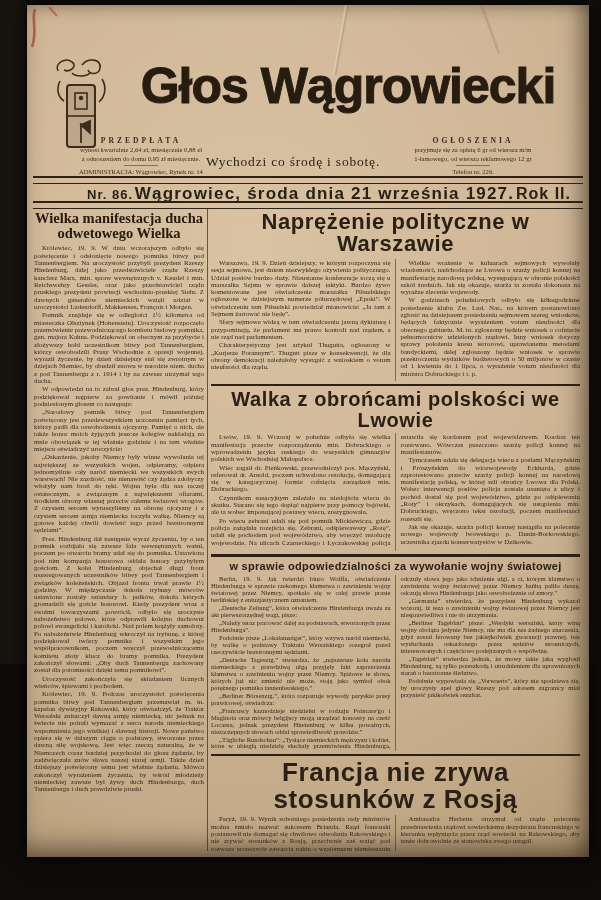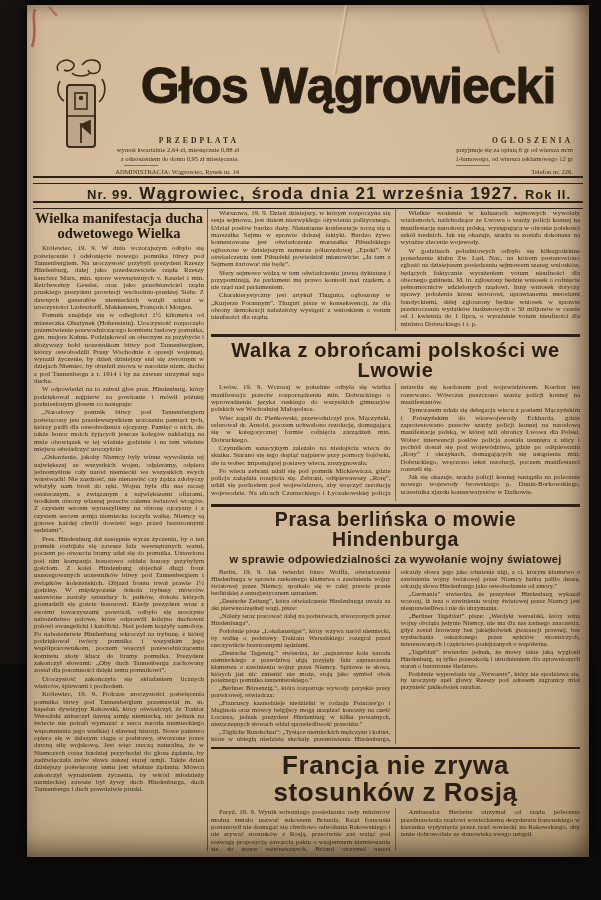--- a/index.html
+++ b/index.html
@@ -18,36 +18,36 @@
   .crease{position:absolute;left:296px;top:0;width:34px;height:70px;pointer-events:none;
      background:linear-gradient(100deg,transparent 46%,rgba(238,225,198,.5) 50%,rgba(120,90,55,.25) 53%,transparent 58%);}
   .crease2{position:absolute;left:440px;top:0;width:46px;height:48px;pointer-events:none;
      background:linear-gradient(70deg,transparent 47%,rgba(150,92,70,.30) 50%,transparent 54%);}
 
   
   .crest{position:absolute;left:25px;top:50px;}
   .mast-title{position:absolute;left:90px;right:10px;top:56px;text-align:center;
      font-family:"Liberation Sans",sans-serif;font-weight:bold;font-size:50px;line-height:1;
      color:#261c10;-webkit-text-stroke:1px #261c10;letter-spacing:-1px;white-space:nowrap;}
-  .impr{position:absolute;text-align:right;color:#3a2c1b;font-size:6.6px;line-height:1.25;}
+  .impr{position:absolute;text-align:center;color:#3a2c1b;font-size:6.6px;line-height:1.25;}
   .impr-left{left:16px;top:131px;width:196px;}
   .impr-right{left:346px;top:131px;width:200px;}
   .impr-head{font-size:7.6px;letter-spacing:3px;font-weight:bold;margin-bottom:1px;}
   .mini-rule{width:34px;height:1px;background:rgba(64,48,28,.55);margin:2px auto;}
   .schedule{position:absolute;left:176px;top:149px;width:180px;text-align:center;
      font-size:13.5px;letter-spacing:.8px;color:#2d2214;}
   .rule-double{position:absolute;left:6px;right:6px;height:5px;
      border-top:2.6px solid #2c2114;border-bottom:1px solid #2c2114;}
   .rd1{top:171px;}  .rd2{top:196px;}
   .dateline{position:absolute;left:60px;right:18px;top:179px;display:flex;align-items:baseline;
      justify-content:space-between;font-family:"Liberation Sans",sans-serif;font-weight:bold;
      color:#2a2013;}
   .dl-issue{font-size:13px;letter-spacing:1px;}
   .dl-date{font-size:17px;letter-spacing:1.2px;}
-  .dl-year{font-size:13px;letter-spacing:1px;}
+  .dl-year{font-size:16px;letter-spacing:1px;}
 
   
   .content{position:absolute;left:7px;right:9px;top:204px;height:642px;display:flex;overflow:hidden;}
   .col-left{width:170px;flex:0 0 170px;}
   .vdiv{flex:0 0 1px;background:rgba(52,39,22,.7);margin:0 3px;}
   .col-right{flex:1;min-width:0;}
   .serif-head{margin:2px 0 3px;text-align:center;font-family:"Liberation Serif",serif;
      font-weight:bold;font-size:14.5px;line-height:1.05;color:#241a0e;}
   .sans-head{margin:2px 0 3px;text-align:center;font-family:"Liberation Sans",sans-serif;
      font-weight:bold;color:#2a2013;letter-spacing:.6px;line-height:1.02;}
@@ -89,32 +89,33 @@
     <div class="mast-title">Głos Wągrowiecki</div>
 
     <div class="impr impr-left">
       <div class="impr-head">PRZEDPŁATA</div>
       <div>wynosi kwartalnie 2,64 zł, miesięcznie 0,88 zł</div>
       <div>z odnoszeniem do domu 0,95 zł miesięcznie.</div>
       <div class="mini-rule"></div>
       <div>ADMINISTRACJA: Wągrowiec, Rynek nr. 14</div>
     </div>
 
+    <div class="schedule">Wychodzi co środę i sobotę.</div>
 
     <div class="impr impr-right">
       <div class="impr-head">OGŁOSZENIA</div>
       <div>przyjmuje się za opłatą 6 gr od wiersza m/m</div>
       <div>1-łamowego, od wiersza reklamowego 12 gr</div>
       <div class="mini-rule"></div>
       <div>Telefon nr. 226.</div>
     </div>
 
     <div class="rule-double rd1"></div>
     <div class="dateline">
-      <span class="dl-issue">Nr. 99.</span>
+      <span class="dl-issue">Nr. 86.</span>
       <span class="dl-date">Wągrowiec, środa dnia 21 września 1927.</span>
       <span class="dl-year">Rok II.</span>
     </div>
     <div class="rule-double rd2"></div>
 
     <div class="content">
       <div class="col-left">
         <h2 class="serif-head">
           <span>Wielka manifestacja ducha</span><br>
           <span>odwetowego Wielka</span>
@@ -128,20 +129,21 @@
             <p>Prez. Hindenburg dał następnie wyraz życzeniu, by o ten pomnik rozbijała się zawsze fala wewnętrznych waśni, poczem po otwarciu bramy udał się do pomnika. Ustawiona pod nim kompanja honorowa oddała honory przybyłym gościom. Z kolei Hindenburg objechał długi front uszeregowanych uczestników bitwy pod Tannenbergiem i związków koleżeńskich. Objazd frontu trwał prawie 1½ godziny. W międzyczasie dokoła trybuny mówców ustawione zostały sztandary b. pułków, dokoła których gromadzili się goście honorowi. Kiedy prezydent wraz z swoimi towarzyszami powrócił, odbyło się uroczyste nabożeństwo polowe, które odprawili kolejno duchowni polowi ewangelicki i katolicki. Nad polem krążyły samoloty. Po nabożeństwie Hindenburg wkroczył na trybunę, z której podziękował twórcy pomnika i wszystkim jego współpracownikom, poczem wręczył przewodniczącemu komitetu złoty klucz do bramy pomnika. Prezydent zakończył słowami: „Oby duch Tannenbergu zachowany został dla potomności dzięki temu pomnikowi”.</p>
             <p>Uroczystość zakończyła się składaniem licznych wieńców, śpiewami i pochodem.</p>
             <p>Królewiec, 19. 9.  Podczas uroczystości poświęcenia pomnika bitwy pod Tannenbergiem przemawiał m. in. kapelan dywizyjny Rakowski, który oświadczył, że Traktat Wersalski zniszczył dawną armję niemiecką, nic jednak na świecie nie potrafi wymazać z serca narodu niemieckiego wspomnienia jego wielkiej i sławnej historji. Nowe państwo opiera się w dalszym ciągu o podstawy, stworzone przez dawną siłę wojskową. Jest więc rzeczą naturalną, że w Niemczech coraz bardziej przychodzi do głosu żądanie, by zadźwięczała znów sława naszej starej armji. Także dzień dzisiejszy poświęcony temu jest właśnie żądaniu. Mówca zakończył wyrażeniem życzenia, by wśród młodzieży niemieckiej zawsze był żywy duch Hindenburga, duch Tannenbergu i duch prawdziwie pruski.</p>
           </div>
       </div>
 
       <div class="vdiv"></div>
 
       <div class="col-right">
         <section>
+          <h1 class="sans-head h-war">Naprężenie polityczne w Warszawie</h1>
           <div class="body two-col bh-war">
               <p>Warszawa, 19. 9.  Dzień dzisiejszy, w którym rozpoczyna się sesja sejmowa, jest dniem niezwykłego ożywienia politycznego. Udział posłów bardzo duży. Nieustanne konferencje toczą się u marszałka Sejmu w sprawie dalszej taktyki. Bardzo żywo komentowane jest oświadczenie marszałka Piłsudskiego ogłoszone w dzisiejszym numerze półurzędowej „Epoki”. W oświadczeniu tem Piłsudski powiedział mianowicie: „Ja tam z Sejmem żartować nie będę”.</p>
               <p>Sfery sejmowe widzą w tem oświadczeniu jawną dyktaturę i przypominają, że parlament ma prawo kontroli nad rządem, a nie rząd nad parlamentem.</p>
               <p>Charakterystyczny jest artykuł Thugutta, ogłoszony w „Kurjerze Porannym”. Thugutt pisze w konsekwencji, że dla obrony demokracji należałoby wystąpić z wnioskiem o votum nieufności dla rządu.</p>
               <p>Wielkie wrażenie w kuluarach sejmowych wywołały wiadomości, nadchodzące ze Lwowa o szarży policji konnej na manifestację narodową polską, występującą w obronie polskości szkół średnich. Jak się okazuje, szarża ta została dokonana na wyraźne zlecenie wojewody.</p>
               <p>W godzinach południowych odbyło się kilkugodzinne posiedzenie klubu Zw. Lud. Nar., na którem postanowiono zgłosić na dzisiejszem posiedzeniu sejmowem szereg wniosków, będących faktycznie wyrażeniem votum nieufności dla obecnego gabinetu. M. in. zgłoszony będzie wniosek o cofnięcie pełnomocnictw udzielonych rządowi. Inny wniosek dotyczy sprawy położenia kresu terrorowi, uprawianemu metodami bandyckiemi, dalej zgłoszony będzie wniosek w sprawie przekroczenia wydatków budżetowych o 50 miljonów w czasie od 1 kwietnia do 1 lipca, o wyrażenie votum nieufności dla ministra Dobruckiego i t. p.</p>
             </div>
         </section>
         <div class="rule-thick"></div>
 
@@ -152,21 +154,20 @@
               <p>Wiec zagaił dr. Pieńkowski, przewodniczył pos. Mączyński, referował dr. Arnold, poczem uchwalono rezolucję, domagającą się w kategorycznej formie cofnięcia zarządzeń min. Dobruckiego.</p>
               <p>Czynnikom sanacyjnym zależało na niedojściu wiecu do skutku. Starano się tego dopiąć najpierw przy pomocy bojówki, ale ta wobec imponującej postawy wiecu, zrezygnowała.</p>
               <p>Po wiecu zebrani udali się pod pomnik Mickiewicza, gdzie policja zażądała rozejścia się. Zebrani, odśpiewawszy „Rotę”, udali się pochodem pod województwo, aby wręczyć rezolucję wojewodzie. Na ulicach Czarneckiego i Łyczakowskiej policja ustawiła się kordonem pod województwem. Kordon ten rozerwano. Wówczas puszczono szarżę policji konnej na manifestantów.</p>
               <p>Tymczasem udała się delegacja wiecu z posłami Mączyńskim i Prószyńskim do wicewojewody Eckharda, gdzie zaprotestowano przeciw szarży policji konnej na narodową manifestację polską, w której szli obrońcy Lwowa dla Polski. Wobec interwencji posłów policja została usunięta z ulicy i pochód dostał się pod województwo, gdzie po odśpiewaniu „Roty” i okrzykach, domagających się ustąpienia min. Dobruckiego, wręczono tekst rezolucji, poczem manifestanci rozeszli się.</p>
               <p>Jak się okazuje, szarża policji konnej nastąpiła na polecenie nowego wojewody lwowskiego p. Dunin-Borkowskiego, uczestnika zjazdu konserwatystów w Dzikowie.</p>
             </div>
         </section>
         <div class="rule-thick"></div>
 
         <section>
-          <h1 class="sans-head h-prasa">Prasa berlińska o mowie Hindenburga</h1>
           <div class="sub-head">w sprawie odpowiedzialności za wywołanie wojny światowej</div>
           <div class="body two-col bh-prasa">
               <p>Berlin, 19. 9.  Jak twierdzi biuro Wolffa, oświadczenie Hindenburga w sprawie rzekomego kłamstwa o zawinieniu wojny światowej przez Niemcy, spotkało się w całej prawie prasie berlińskiej z entuzjastycznem uznaniem.</p>
               <p>„Deutsche Zeitung”, która oświadczenie Hindenburga uważa za akt pierwszorzędnej wagi, pisze:</p>
               <p>„Należy teraz pracować dalej na podstawach, stworzonych przez Hindenburga”.</p>
               <p>Podobnie pisze „Lokalanzeiger”, który wzywa naród niemiecki, by walkę o podstawy Traktatu Wersalskiego rozegrał przed rzeczywiście bezstronnymi sędziami.</p>
               <p>„Deutsche Tagesztg.” stwierdza, że „najszersze koła narodu niemieckiego z prawdziwą ulgą przyjęły fakt zaprzeczenia kłamstwu o zawinieniu wojny przez Niemcy. Spiżowe te słowa, których już nic zmienić nie może, stoją jako symbol obok potężnego pomnika tannenberskiego.”</p>
               <p>„Berliner Börsenztg.”, która rozpatruje wywody paryskie prasy prawicowej, oświadcza:</p>
               <p>„Francuscy kaznodzieje niedzielni w rodzaju Poincare'go i Maginota oraz mówcy belgijscy mogą urządzać koncerty na cześć Locarna, jednak prezydent Hindenburg w kilku poważnych, niezaczepnych słowach oddał sprawiedliwość prawdzie.”</p>
               <p>„Tägliche Rundschau”: „Tysiące niemieckich mężczyzn i kobiet, które w ubiegłą niedzielę słuchały przemówienia Hindenburga, odczuły słowa jego jako tchnienie ulgi, a ci, którym kłamstwo o zawinieniu wojny światowej przez Niemcy hańbą paliło duszę, odczują słowa Hindenburga jako oswobodzenie od zmory.”</p>

